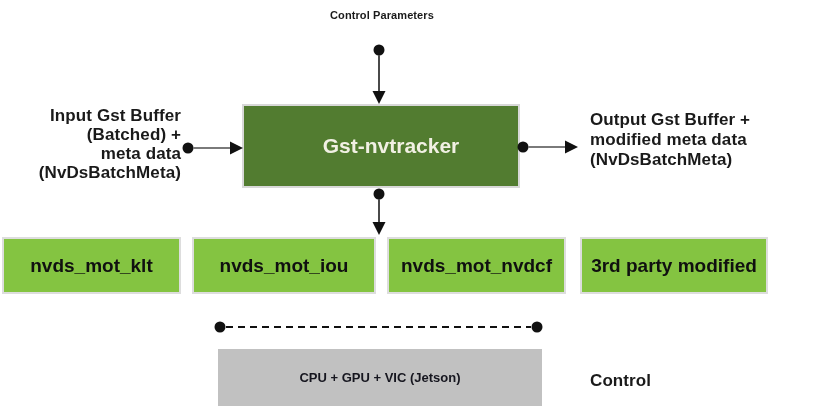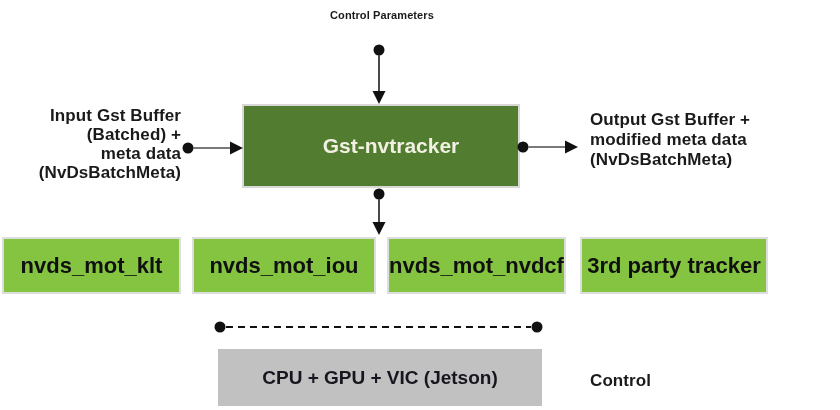--- a/index.html
+++ b/index.html
@@ -11,29 +11,29 @@
   .abs{position:absolute;}
   .lbl{font-size:17px;line-height:19px;white-space:pre-line;font-weight:600;letter-spacing:.1px;}
   .box{box-sizing:border-box;display:flex;align-items:center;justify-content:center;text-align:center;}
   #tracker-box{
     left:242px;top:104px;width:278px;height:84px;
     background:#527c30;border:2px solid #d8d8d8;
     color:#f1f0e3;font-size:21px;font-weight:600;padding-left:20px;
   }
   .ll-box{
     top:237px;height:57px;background:#84c441;border:2px solid #dddddd;
-    color:#101010;font-size:22px;font-weight:600;
+    color:#101010;font-size:19px;font-weight:600;
   }
   #ll-klt{left:2px;width:179px;}
   #ll-iou{left:192px;width:184px;}
   #ll-nvdcf{left:387px;width:179px;text-align:center;}
   #ll-3rd{left:580px;width:188px;}
   #hw-box{
     left:218px;top:349px;width:324px;height:57px;
-    background:#c1c1c1;color:#16161f;font-size:19px;font-weight:600;
+    background:#c1c1c1;color:#16161f;font-size:13px;font-weight:600;
   }
   #control-params{left:257px;top:6px;width:250px;text-align:center;font-size:11px;}
   #input-label{left:0px;top:106px;width:181px;text-align:right;}
   #output-label{left:590px;top:110px;width:200px;text-align:left;line-height:20px;}
   #low-level-api{left:790px;top:236px;width:48px;line-height:22px;}
   #hardware-label{left:590px;top:371px;width:120px;}
   #connector-layer{left:0;top:0;pointer-events:none;}
 </style>
 </head>
 <body>
@@ -58,21 +58,21 @@
   <div id="ll-klt" class="abs box ll-box">
     <span>nvds_mot_klt</span>
   </div>
   <div id="ll-iou" class="abs box ll-box">
     <span>nvds_mot_iou</span>
   </div>
   <div id="ll-nvdcf" class="abs box ll-box">
     <span>nvds_mot_nvdcf</span>
   </div>
   <div id="ll-3rd" class="abs box ll-box">
-    <span>3rd party tracker</span>
+    <span>3rd party modified</span>
   </div>
 
 
   <div id="hw-box" class="abs box">
     <span>CPU + GPU + VIC (Jetson)</span>
   </div>
 
   <div id="hardware-label" class="abs lbl">Control</div>
 
   <svg id="connector-layer" class="abs" width="840" height="410" viewBox="0 0 840 410">

